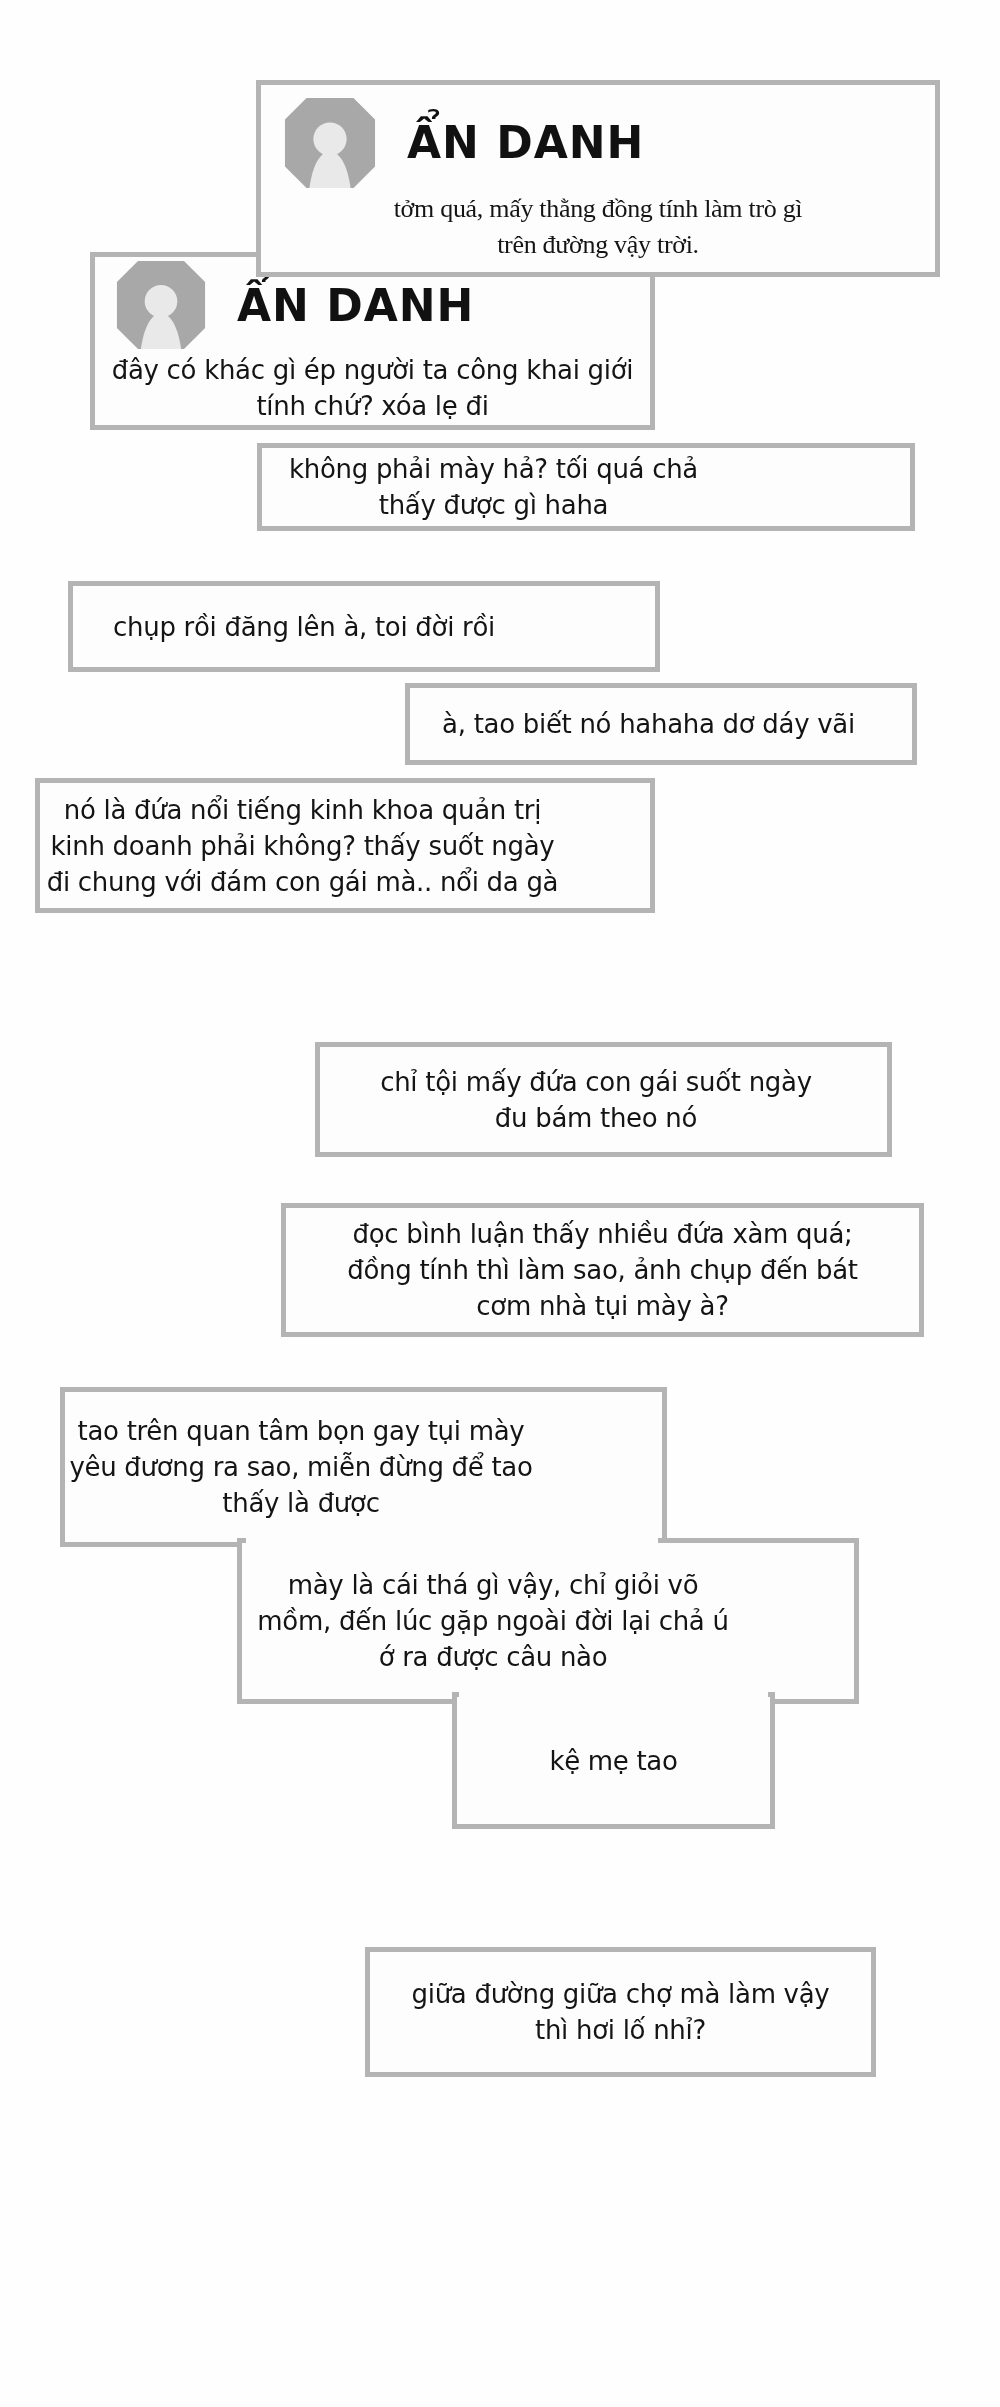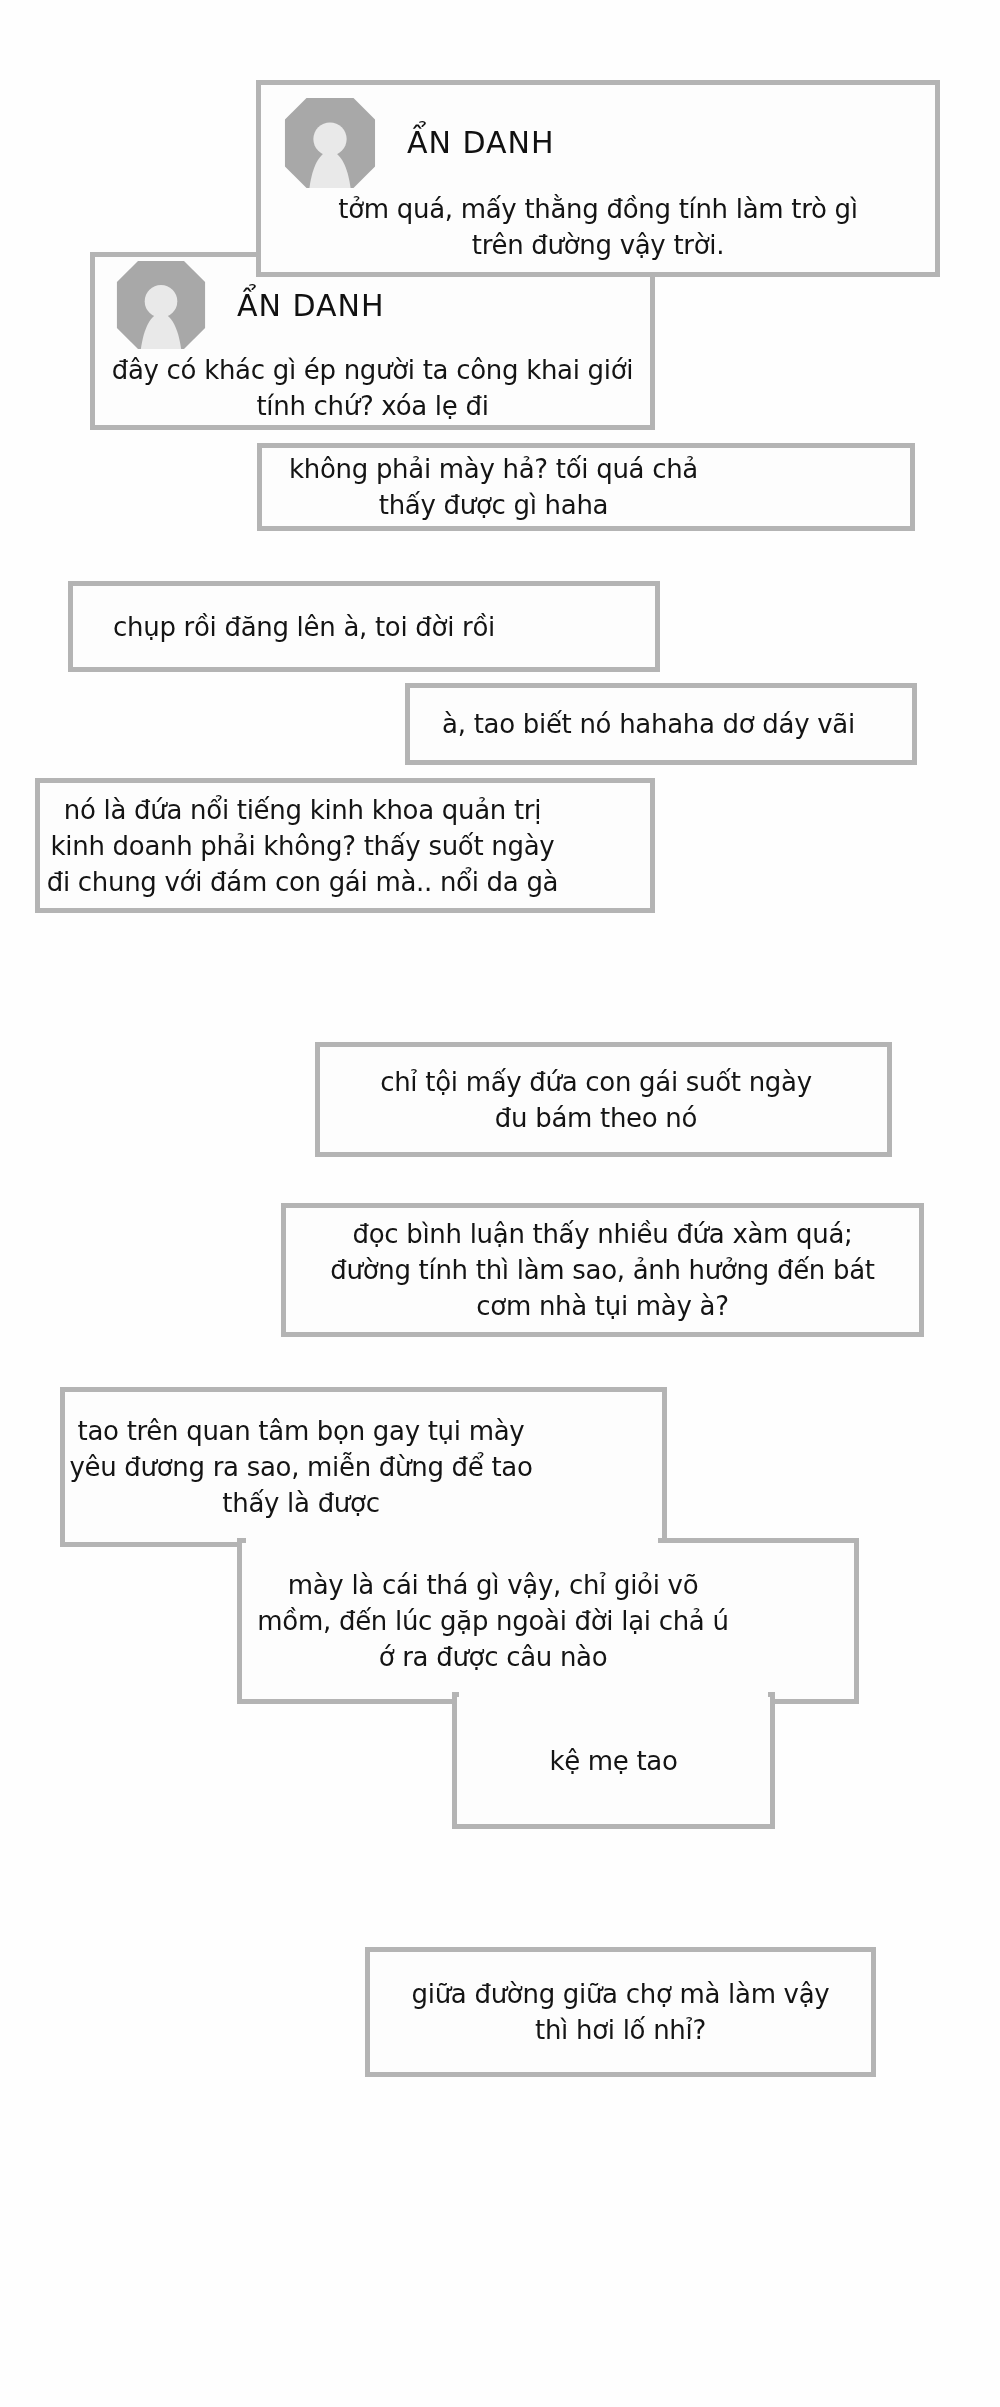--- a/index.html
+++ b/index.html
@@ -28,29 +28,29 @@
     color:#141414;
     letter-spacing:-0.3px;
   }
   .header{
     display:flex;
     align-items:center;
     padding-left:22px;
     gap:30px;
   }
   .author{
-    font-size:30px;
-    font-weight:normal;
+    font-size:44px;
+    font-weight:bold;
     letter-spacing:1px;
     color:#111111;
   }
   .avatar{display:block;}
   
   .b1{left:256px;top:80px;width:684px;height:197px;z-index:2;}
-  .b1 .msg{}
+  .b1 .msg{font-family:Liberation Serif, serif;}
   .b2{left:90px;top:252px;width:565px;height:178px;z-index:1;}
   .b2 .header{padding-left:20px;}
   .b3{left:257px;top:443px;width:658px;height:88px;}
   .b3 .msg{padding-right:185px;}
   .b4{left:68px;top:581px;width:592px;height:91px;}
   .b4 .msg{padding-right:120px;}
   .b5{left:405px;top:683px;width:512px;height:82px;}
   .b5 .msg{padding-right:25px;}
   .b6{left:35px;top:778px;width:620px;height:135px;}
   .b6 .msg{padding-right:85px;}
@@ -138,21 +138,21 @@
   <div class="panel b7">
     <div class="msg">
       <div>chỉ tội mấy đứa con gái suốt ngày</div>
       <div>đu bám theo nó</div>
     </div>
   </div>
 
   <div class="panel b8">
     <div class="msg">
       <div>đọc bình luận thấy nhiều đứa xàm quá;</div>
-      <div>đường tính thì làm sao, ảnh hưởng đến bát</div>
+      <div>đồng tính thì làm sao, ảnh chụp đến bát</div>
       <div>cơm nhà tụi mày à?</div>
     </div>
   </div>
 
   <div class="panel b9">
     <div class="msg">
       <div>tao trên quan tâm bọn gay tụi mày</div>
       <div>yêu đương ra sao, miễn đừng để tao</div>
       <div>thấy là được</div>
     </div>

